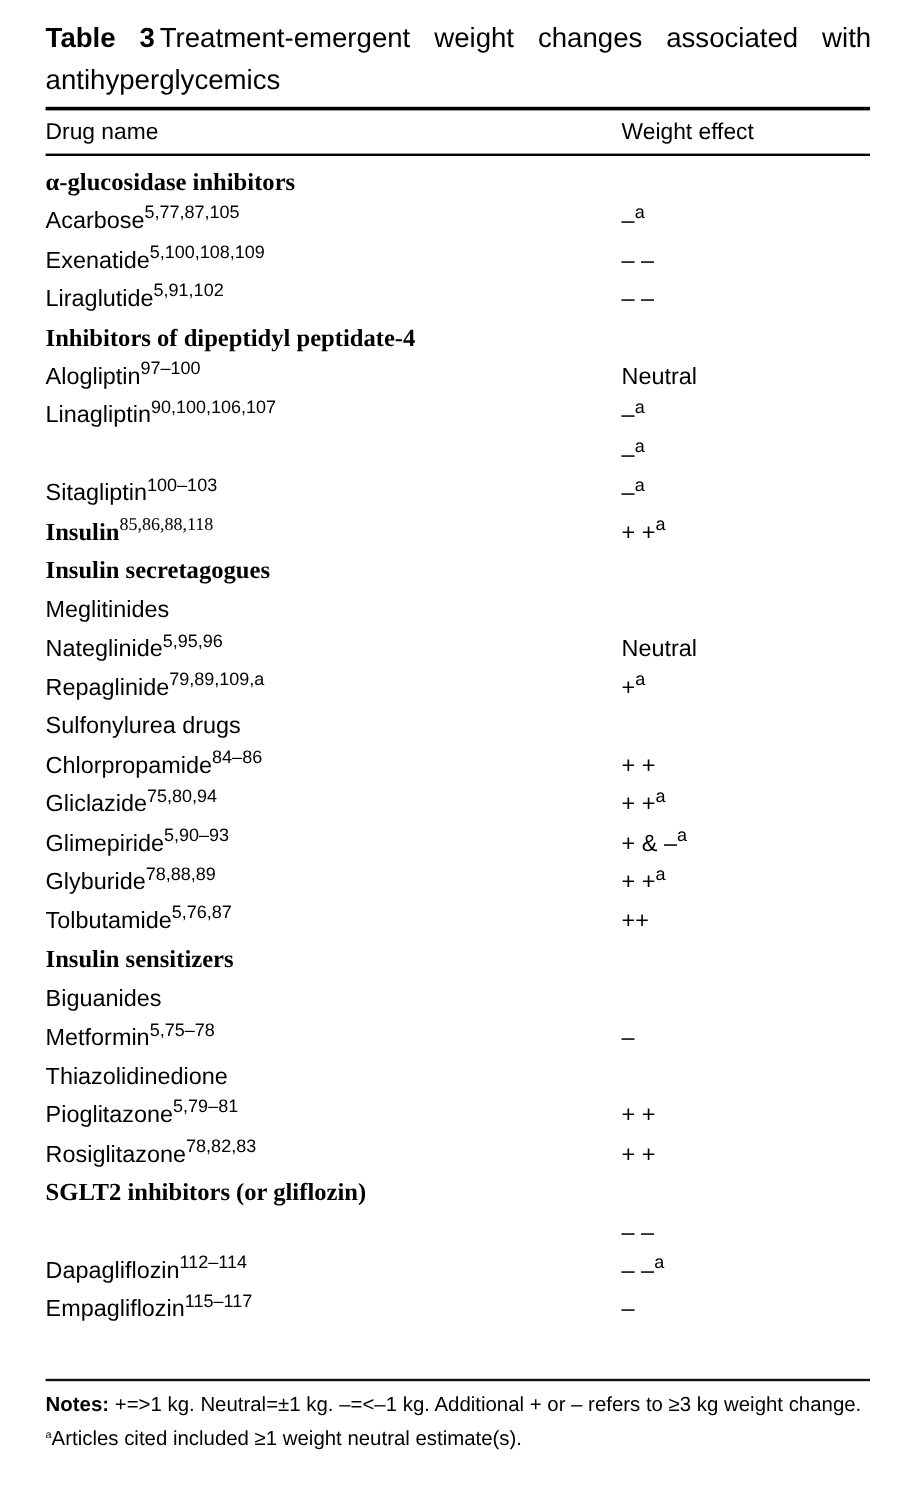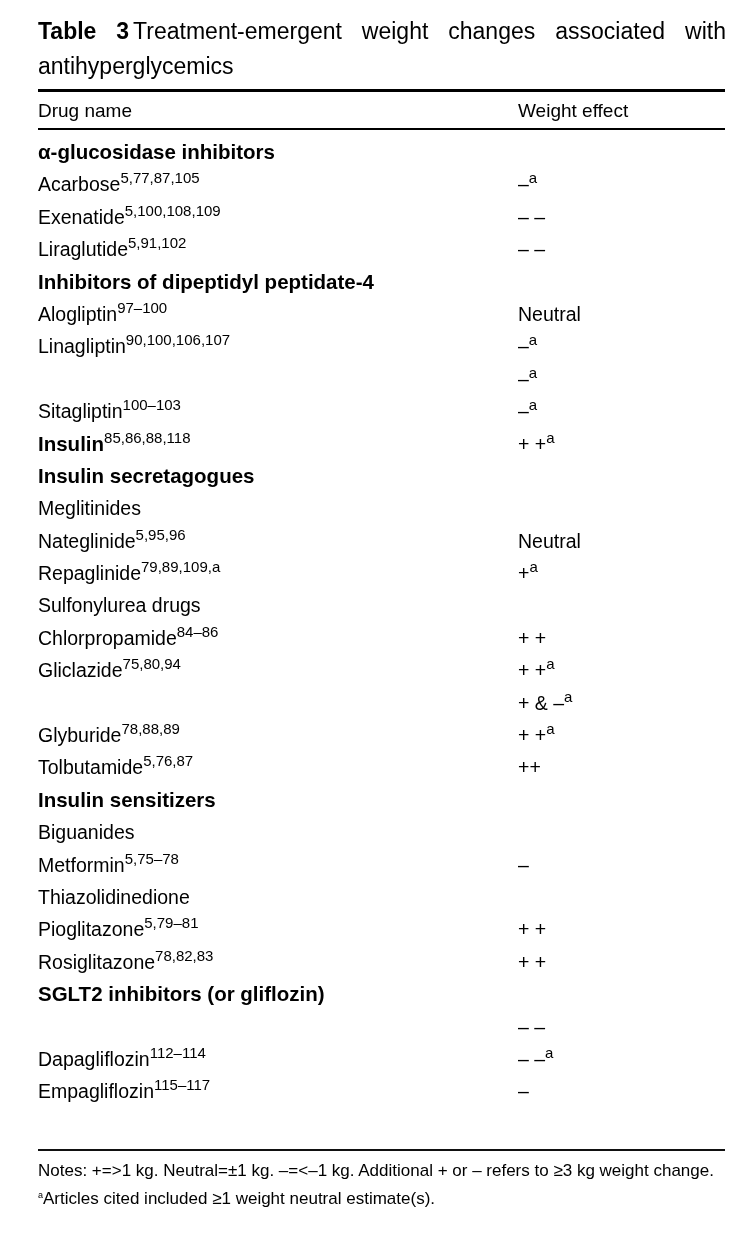--- a/index.html
+++ b/index.html
@@ -10,26 +10,26 @@
     .caption .lbl { font-weight: bold; margin-right: 4px; }
     .rule-top { position: absolute; left: 38px; width: 687px; top: 89px; height: 3px; background: #000; }
     .rule-head { position: absolute; left: 38px; width: 687px; top: 128px; height: 1.5px; background: #000; }
     .rule-bot { position: absolute; left: 38px; width: 687px; top: 1149px; height: 1.5px; background: #111; }
     .hdr { position: absolute; top: 96px; font-size: 19px; font-weight: normal; line-height: 30px; }
     .hdr.c1 { left: 38px; }
     .hdr.c2 { left: 518px; }
     .rows { position: absolute; left: 38px; top: 136px; width: 687px; }
     .row { position: relative; height: 32.4px; line-height: 32px; font-size: 19.5px; }
     .row .name { position: absolute; left: 0; white-space: nowrap; }
-    .row.cat .name { font-weight: bold; font-size: 20.5px; }
+    .row.cat .name { font-weight: bold; font-size: 20.5px; font-family: Liberation Serif, serif; }
     .row .eff { position: absolute; left: 480px; white-space: nowrap; }
     sup { font-size: 15px; vertical-align: 8px; line-height: 0; font-weight: normal; }
     .row.cat sup { font-weight: normal; }
     .notes { position: absolute; left: 38px; top: 1157px; width: 690px; font-size: 17px; line-height: 28px; }
-    .notes b { font-weight: normal; }
+    .notes b { font-weight: bold; }
     .notes sup { font-size: 9px; vertical-align: 6px; }
   </style>
 </head>
 <body>
 
 <div class="caption">
   <span class="lbl">Table 3</span><span>Treatment-emergent weight changes associated with antihyperglycemics</span>
 </div>
 
 <div class="rule-top"></div>
@@ -94,20 +94,21 @@
     </div>
     <div class="row">
       <span class="name"><span>Chlorpropamide</span><sup>84–86</sup></span>
       <span class="eff"><span>+ +</span></span>
     </div>
     <div class="row">
       <span class="name"><span>Gliclazide</span><sup>75,80,94</sup></span>
       <span class="eff"><span>+ +</span><sup>a</sup></span>
     </div>
     <div class="row">
+      <span class="name"><span>Glimepiride</span><sup>5,90–93</sup></span>
       <span class="eff"><span>+ &amp; –</span><sup>a</sup></span>
     </div>
     <div class="row">
       <span class="name"><span>Glyburide</span><sup>78,88,89</sup></span>
       <span class="eff"><span>+ +</span><sup>a</sup></span>
     </div>
     <div class="row">
       <span class="name"><span>Tolbutamide</span><sup>5,76,87</sup></span>
       <span class="eff"><span>++</span></span>
     </div>

